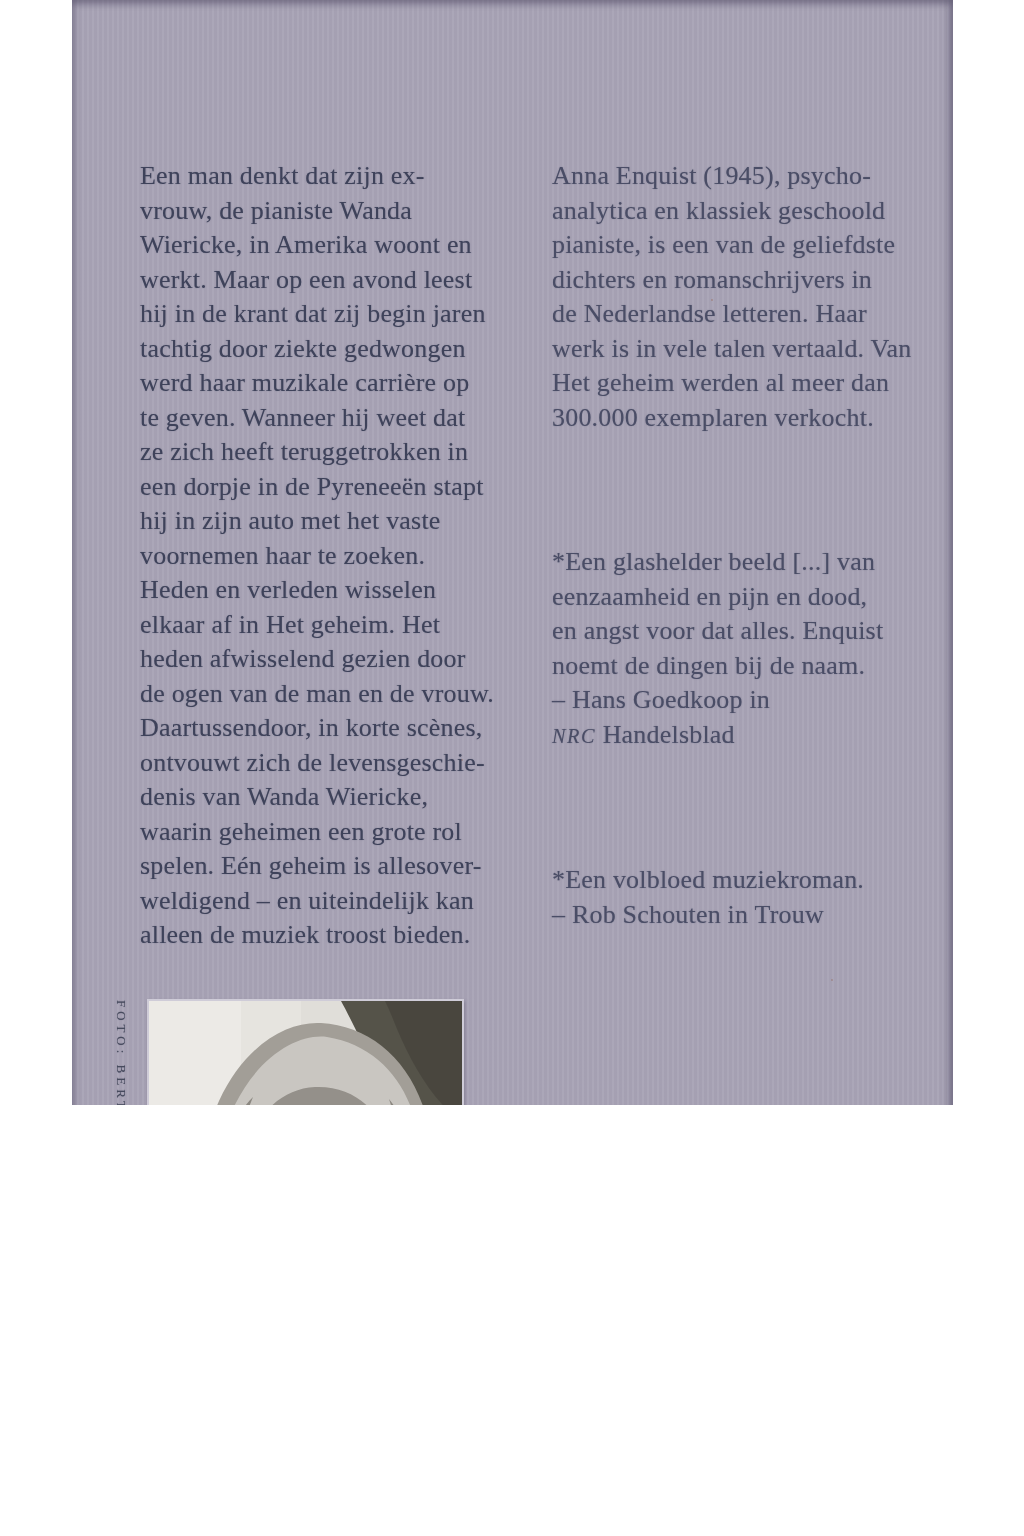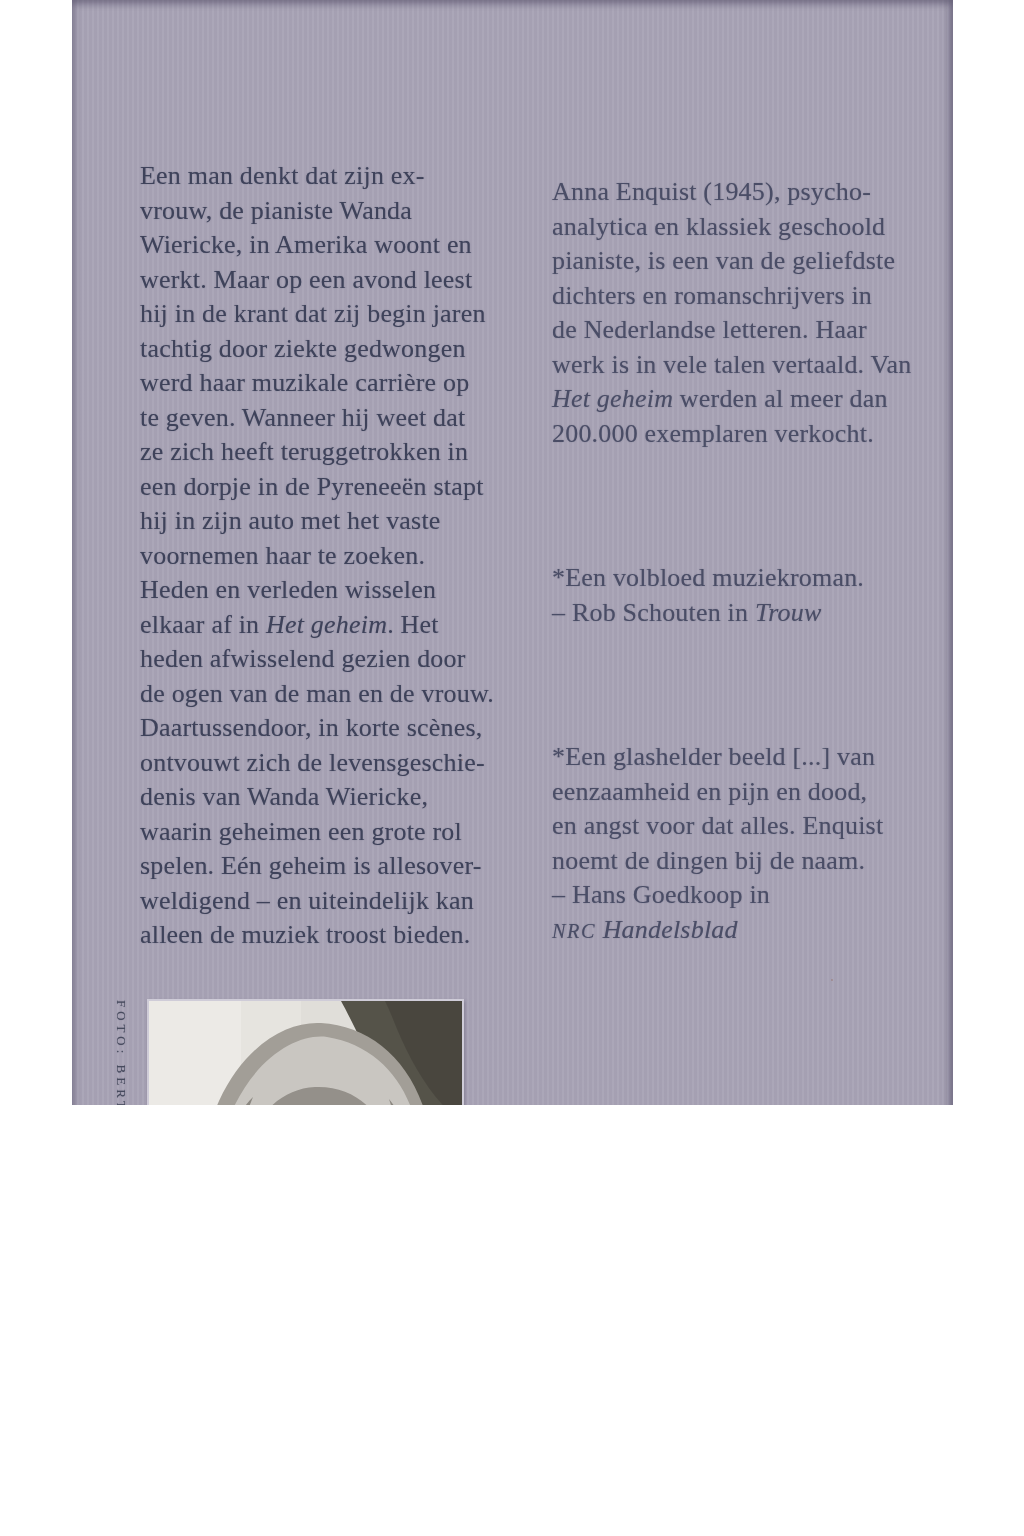--- a/index.html
+++ b/index.html
@@ -27,24 +27,24 @@
   .serif-block{
     position:absolute;
     color:#3e425a;
     font-size:26px;
     line-height:34.5px;
     white-space:pre;
     letter-spacing:.2px;
     text-shadow:0 0 1.2px rgba(62,66,90,.45);
   }
   .col-left{left:68px;top:90px;width:404px;}
-  .col-right{left:480px;top:106px;width:404px;color:#4a4d66;}
+  .col-right{left:480px;top:90px;width:404px;color:#4a4d66;}
   .col-right .para{margin:0 0 41px 0;}
   .para{margin:0;}
-  .it{font-style:italic;}
+  .it{}
   .sc{font-size:.78em;letter-spacing:1.5px;font-style:italic;}
 
   .photo-credit{
     position:absolute;left:57px;top:1000px;width:260px;
     transform-origin:left top;transform:rotate(90deg);
     font-size:13px;letter-spacing:4px;color:#474b5e;
     white-space:pre;text-shadow:0 0 1px rgba(62,66,90,.4);
   }
 
   .photo{
@@ -108,29 +108,29 @@
     </div>
 
     <div class="serif-block col-right">
       <p class="para"><span>Anna Enquist (1945), psycho-
 analytica en klassiek geschoold
 pianiste, is een van de geliefdste
 dichters en romanschrijvers in
 de Nederlandse letteren. Haar
 werk is in vele talen vertaald. Van
 </span><span class="it">Het geheim</span><span> werden al meer dan
-200.000 exemplaren verkocht.</span></p>
-      <p class="para"><span>*Een volbloed muziekroman.
-– Rob Schouten in </span><span class="it">Trouw</span></p>
+300.000 exemplaren verkocht.</span></p>
       <p class="para" style="margin-bottom:41px"><span>*Een glashelder beeld [...] van
 eenzaamheid en pijn en dood,
 en angst voor dat alles. Enquist
 noemt de dingen bij de naam.
 – Hans Goedkoop in
 </span><span class="sc">NRC</span><span> </span><span class="it">Handelsblad</span></p>
+      <p class="para"><span>*Een volbloed muziekroman.
+– Rob Schouten in </span><span class="it">Trouw</span></p>
     </div>
 
     <div class="photo-credit">FOTO: BERT NIENHUIS</div>
 
     <div class="photo">
       <svg width="313" height="424" viewBox="0 0 313 424">
         <rect width="313" height="424" fill="#e0ded9"></rect>
         <rect width="92" height="424" fill="#eceae6"></rect>
         <rect x="92" width="60" height="424" fill="#e6e4df"></rect>
         <path d="M192,0 L313,0 L313,168 C278,160 248,118 228,72 C214,44 202,18 192,0 Z" fill="#555349"></path>

